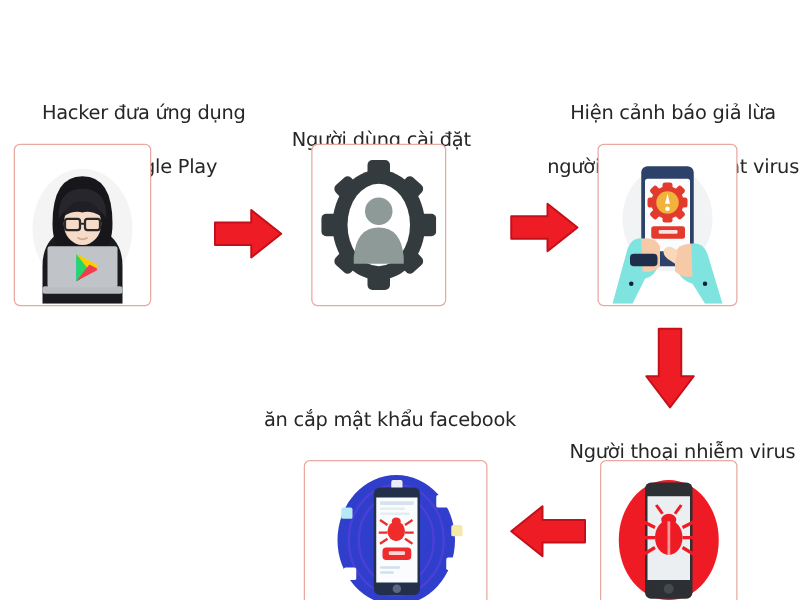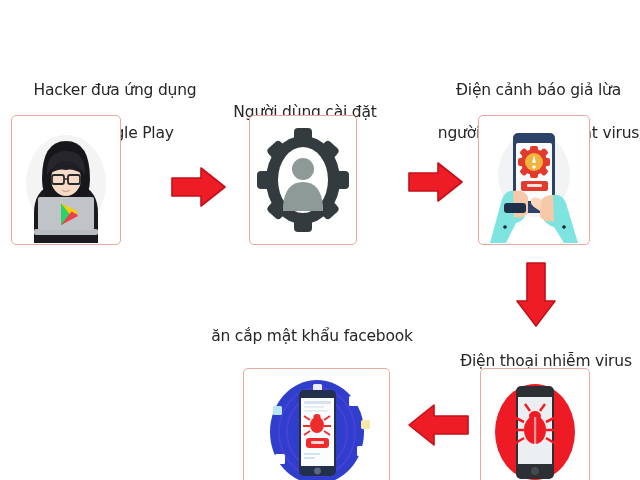--- a/index.html
+++ b/index.html
@@ -145,21 +145,21 @@
     </div>
   </div>
 
   <div class="arrow" style="left:404px; top:122px; width:64px; height:46px;">
     <svg width="64" height="46" viewBox="0 0 64 46">
       <path d="M5 14 L34 14 L34 4 L58 23 L34 42 L34 32 L5 32 Z" fill="#ee1c25" stroke="#c4101a" stroke-width="1.6" stroke-linejoin="round"></path>
     </svg>
   </div>
 
   <div class="caption" style="left:437px; top:22px; width:203px;">
-    <div>Điện cảnh báo giả lừa</div>
+    <div>Hiện cảnh báo giả lừa</div>
     <div>người dùng kích hoạt virus</div>
   </div>
 
   <div class="box" style="left:478px; top:78px; width:112px; height:130px;">
     <div class="box-inner">
       <svg width="108" height="126" viewBox="0 0 108 126">
 
         <ellipse cx="54" cy="58" rx="36" ry="42" fill="#f2f3f4"></ellipse>
 
         <rect x="33" y="16" width="42" height="80" rx="5" fill="#2d4268"></rect>
@@ -199,21 +199,21 @@
     </div>
   </div>
 
   <div class="arrow" style="left:513px; top:222px; width:46px; height:72px;">
     <svg width="46" height="72" viewBox="0 0 46 72">
       <path d="M14 4 L32 4 L32 42 L42 42 L23 67 L4 42 L14 42 Z" fill="#ee1c25" stroke="#c4101a" stroke-width="1.6" stroke-linejoin="round"></path>
     </svg>
   </div>
 
   <div class="caption" style="left:452px; top:293px; width:188px;">
-    <div>Điện thoại nhiễm virus</div>
+    <div>Người thoại nhiễm virus</div>
   </div>
 
   <div class="box" style="left:480px; top:331px; width:110px; height:127px;">
     <div class="box-inner">
       <svg width="104" height="120" viewBox="0 0 104 120">
         <ellipse cx="52" cy="60" rx="40" ry="48" fill="#ef1b24"></ellipse>
 
         <rect x="33" y="14" width="38" height="93" rx="5" fill="#2c2f33"></rect>
         <rect x="35" y="25" width="34" height="67" fill="#eceff1"></rect>
         <circle cx="52" cy="99" r="4" fill="#44494e"></circle>

